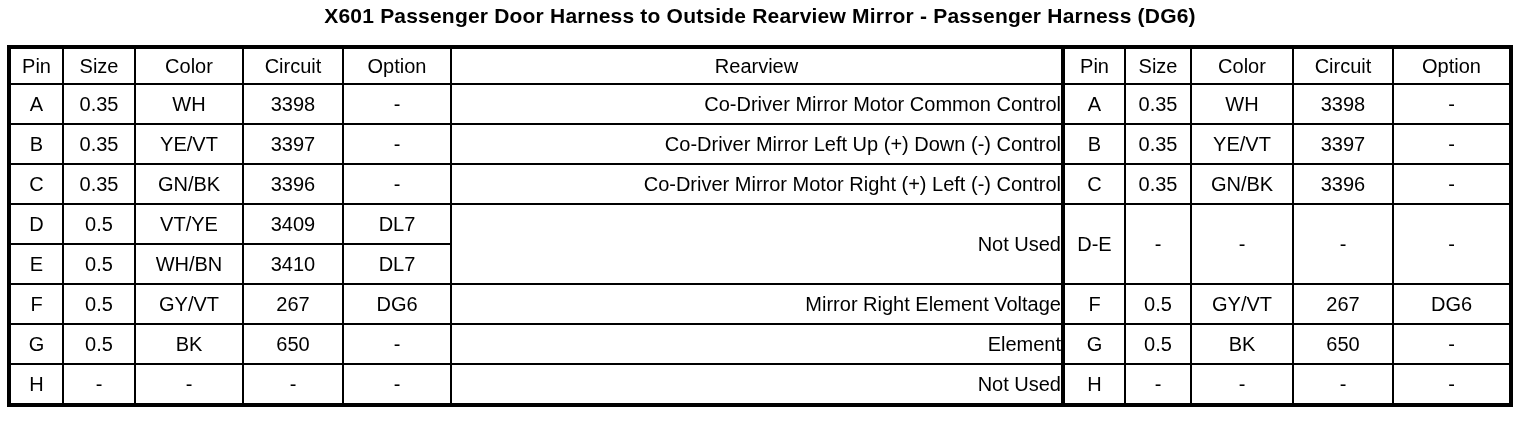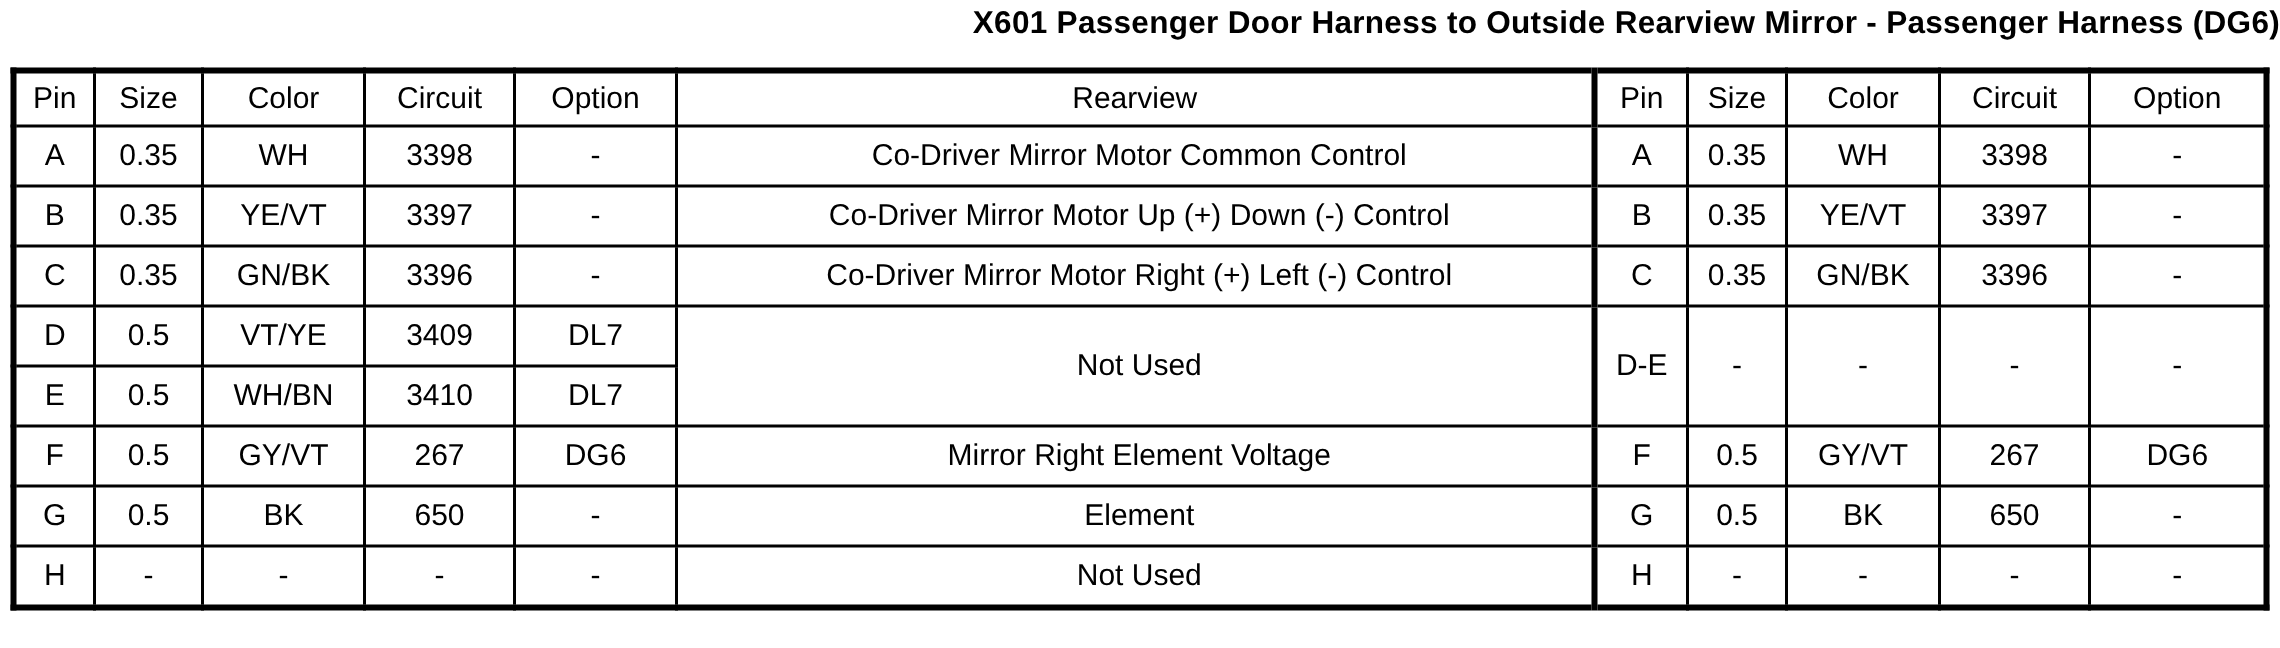--- a/index.html
+++ b/index.html
@@ -6,21 +6,21 @@
     margin: 0;
     padding: 0;
     width: 1520px;
     height: 432px;
     background: #ffffff;
     overflow: hidden;
     font-family: "Liberation Sans", sans-serif;
     color: #000000;
   }
   .title {
-    text-align: right;
+    text-align: center;
     font-weight: bold;
     font-size: 21px;
     margin-top: 4px;
     letter-spacing: 0.2px;
   }
   table.pinout {
     border-collapse: collapse;
     table-layout: fixed;
     width: 1502px;
     margin: 17px 0 0 7px;
@@ -31,21 +31,21 @@
     font-size: 20px;
     text-align: center;
     vertical-align: middle;
     padding: 0;
     background: #ffffff;
     overflow: hidden;
     white-space: nowrap;
   }
   .pinout th { font-weight: normal; height: 34px; }
   .pinout td { font-weight: normal; height: 38px; }
-  .pinout td.fn { text-align: center; padding-left: 6px; }
+  .pinout td.fn { text-align: right; padding-left: 6px; }
   .pinout .thick-left { border-left: 4px solid #000000; }
 </style>
 </head>
 <body>
 
 <div class="title">X601 Passenger Door Harness to Outside Rearview Mirror - Passenger Harness (DG6)</div>
 
 <table class="pinout">
   <colgroup>
     <col style="width:54px">
@@ -88,21 +88,21 @@
       <td>3398</td>
       <td>-</td>
     </tr>
 
     <tr>
       <td>B</td>
       <td>0.35</td>
       <td>YE/VT</td>
       <td>3397</td>
       <td>-</td>
-      <td class="fn">Co-Driver Mirror Motor Up (+) Down (-) Control</td>
+      <td class="fn">Co-Driver Mirror Left Up (+) Down (-) Control</td>
       <td class="thick-left">B</td>
       <td>0.35</td>
       <td>YE/VT</td>
       <td>3397</td>
       <td>-</td>
     </tr>
 
     <tr>
       <td>C</td>
       <td>0.35</td>

